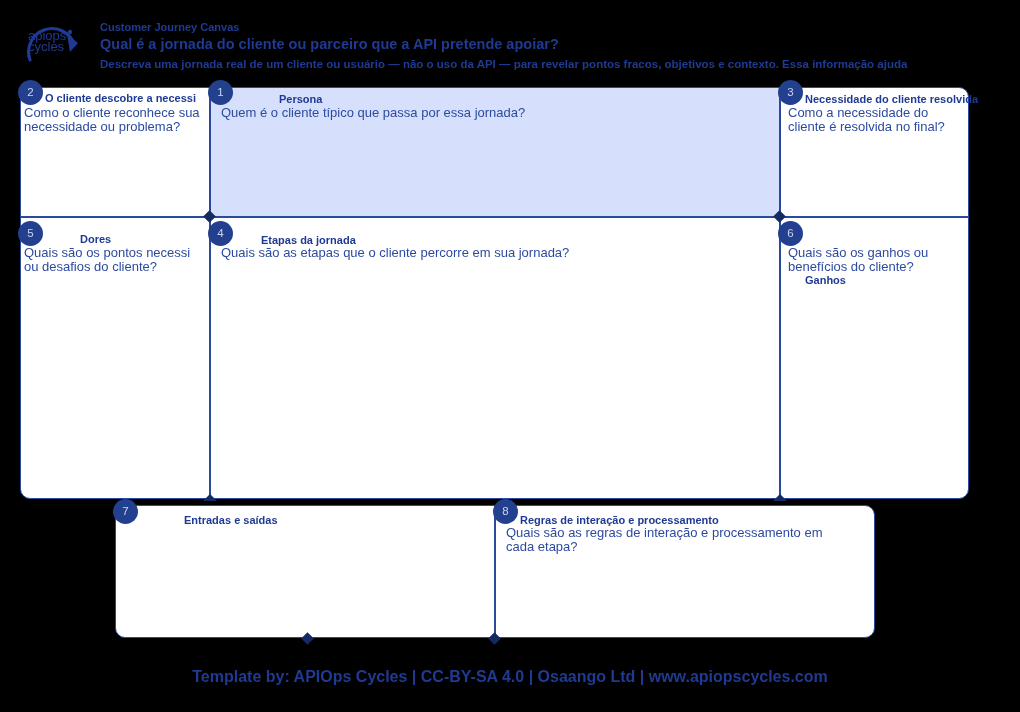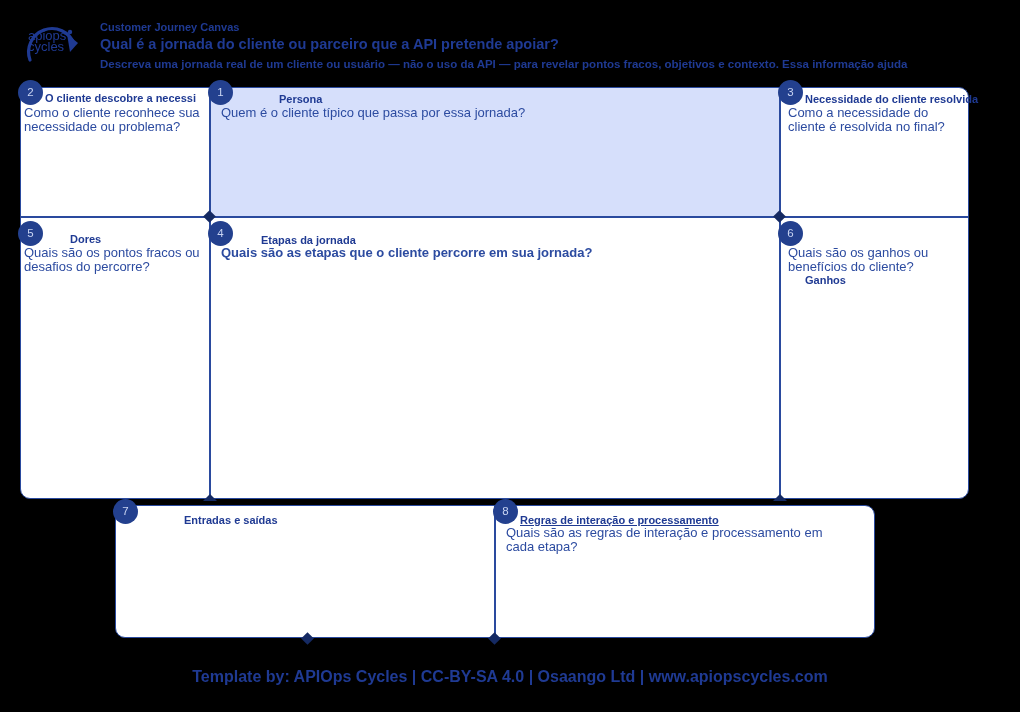--- a/index.html
+++ b/index.html
@@ -160,43 +160,43 @@
   <div class="card-title" style="left:235px; top:93px;padding-left:44px;">Persona</div>
   <div class="card-body" style="left:221px; top:106px; width:550px;">Quem é o cliente típico que passa por essa jornada?</div>
 
   <div class="card j-l j-b" style="left:780px; top:87px; width:189px; height:130px;"></div>
   <div class="badge" style="left:778px; top:80px;">3</div>
   <div class="card-title" style="left:805px; top:93px;">Necessidade do cliente resolvida</div>
   <div class="card-body" style="left:788px; top:106px; width:175px;">Como a necessidade do cliente é resolvida no final?</div>
 
   <div class="card j-r j-t" style="left:20px; top:217px; width:190px; height:282px;"></div>
   <div class="badge" style="left:18px; top:221px;">5</div>
-  <div class="card-title" style="left:38px; top:233px;padding-left:32px;">Dores</div>
-  <div class="card-body" style="left:24px; top:246px; width:180px;">Quais são os pontos fracos ou desafios do percorre?</div>
+  <div class="card-title" style="left:48px; top:233px;padding-left:32px;">Dores</div>
+  <div class="card-body" style="left:24px; top:246px; width:180px;">Quais são os pontos necessi ou desafios do cliente?</div>
 
   <div class="card j-l j-r j-t" style="left:210px; top:217px; width:570px; height:282px;"></div>
   <div class="badge" style="left:208px; top:221px;">4</div>
   <div class="card-title" style="left:235px; top:234px;padding-left:26px;">Etapas da jornada</div>
-  <div class="card-body" style="left:221px; top:246px; width:550px;font-weight:bold;">Quais são as etapas que o cliente percorre em sua jornada?</div>
+  <div class="card-body" style="left:221px; top:246px; width:550px;">Quais são as etapas que o cliente percorre em sua jornada?</div>
 
   <div class="card j-l j-t" style="left:780px; top:217px; width:189px; height:282px;"></div>
   <div class="badge" style="left:778px; top:221px;">6</div>
   <div class="card-title" style="left:805px; top:234px;margin-top:40px;">Ganhos</div>
   <div class="card-body" style="left:788px; top:246px; width:175px;">Quais são os ganhos ou benefícios do cliente?</div>
 
   <div class="connector" style="left:205px; top:212px;"></div>
   <div class="connector" style="left:775px; top:212px;"></div>
 
   <div class="card j-r" style="left:115px; top:505px; width:380px; height:133px;"></div>
   <div class="badge" style="left:113px; top:499px;">7</div>
   <div class="card-title" style="left:140px; top:514px;padding-left:44px;">Entradas e saídas</div>
 
   <div class="card j-l" style="left:495px; top:505px; width:380px; height:133px;"></div>
   <div class="badge" style="left:493px; top:499px;">8</div>
-  <div class="card-title" style="left:520px; top:514px;text-decoration:underline;">Regras de interação e processamento</div>
+  <div class="card-title" style="left:520px; top:514px;">Regras de interação e processamento</div>
   <div class="card-body" style="left:506px; top:526px; width:335px;">Quais são as regras de interação e processamento em cada etapa?</div>
 
   <div class="tri" style="left:203px; top:494px;"></div>
   <div class="tri" style="left:773px; top:494px;"></div>
   <div class="connector" style="left:303px; top:634px;"></div>
   <div class="connector" style="left:490px; top:634px;"></div>
 </div>
 
 <div id="footer">Template by: APIOps Cycles | CC-BY-SA 4.0 | Osaango Ltd | www.apiopscycles.com</div>
 

